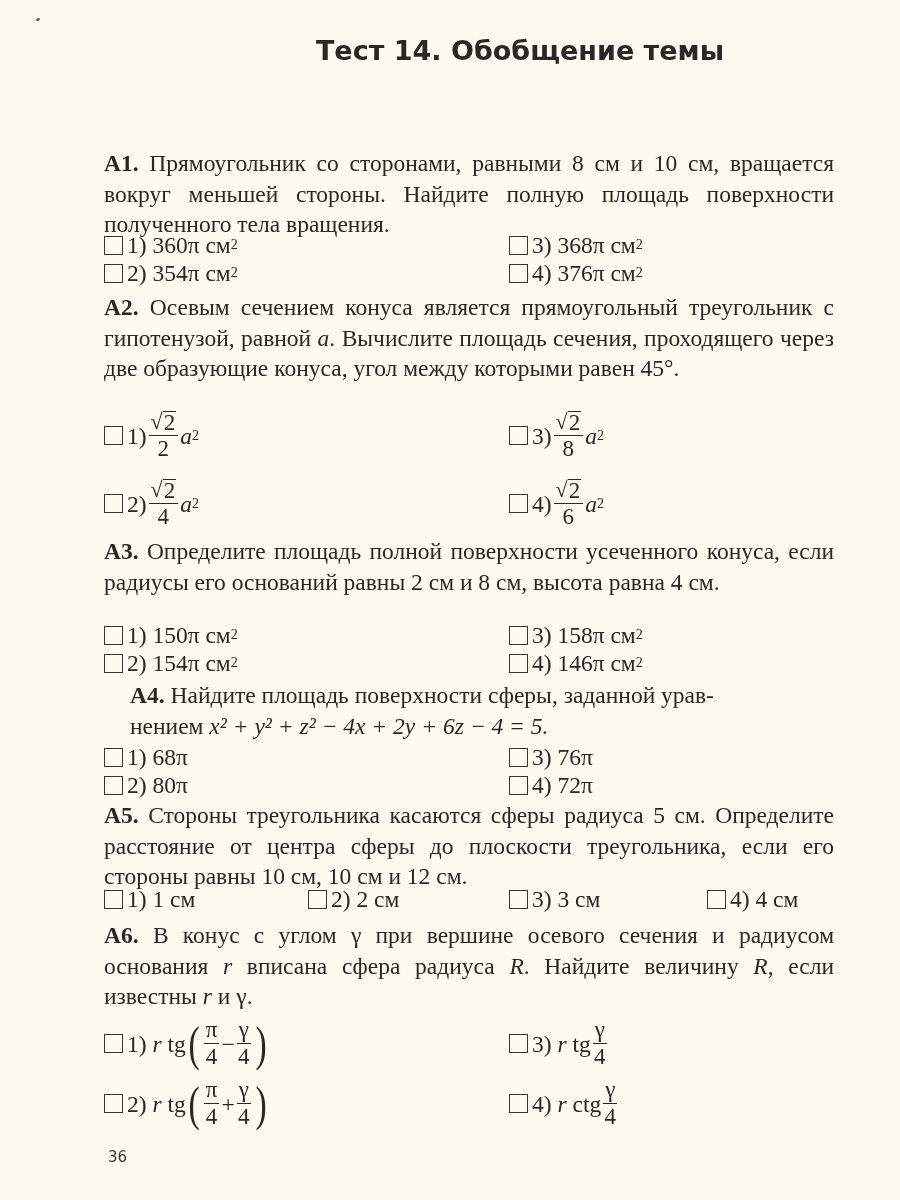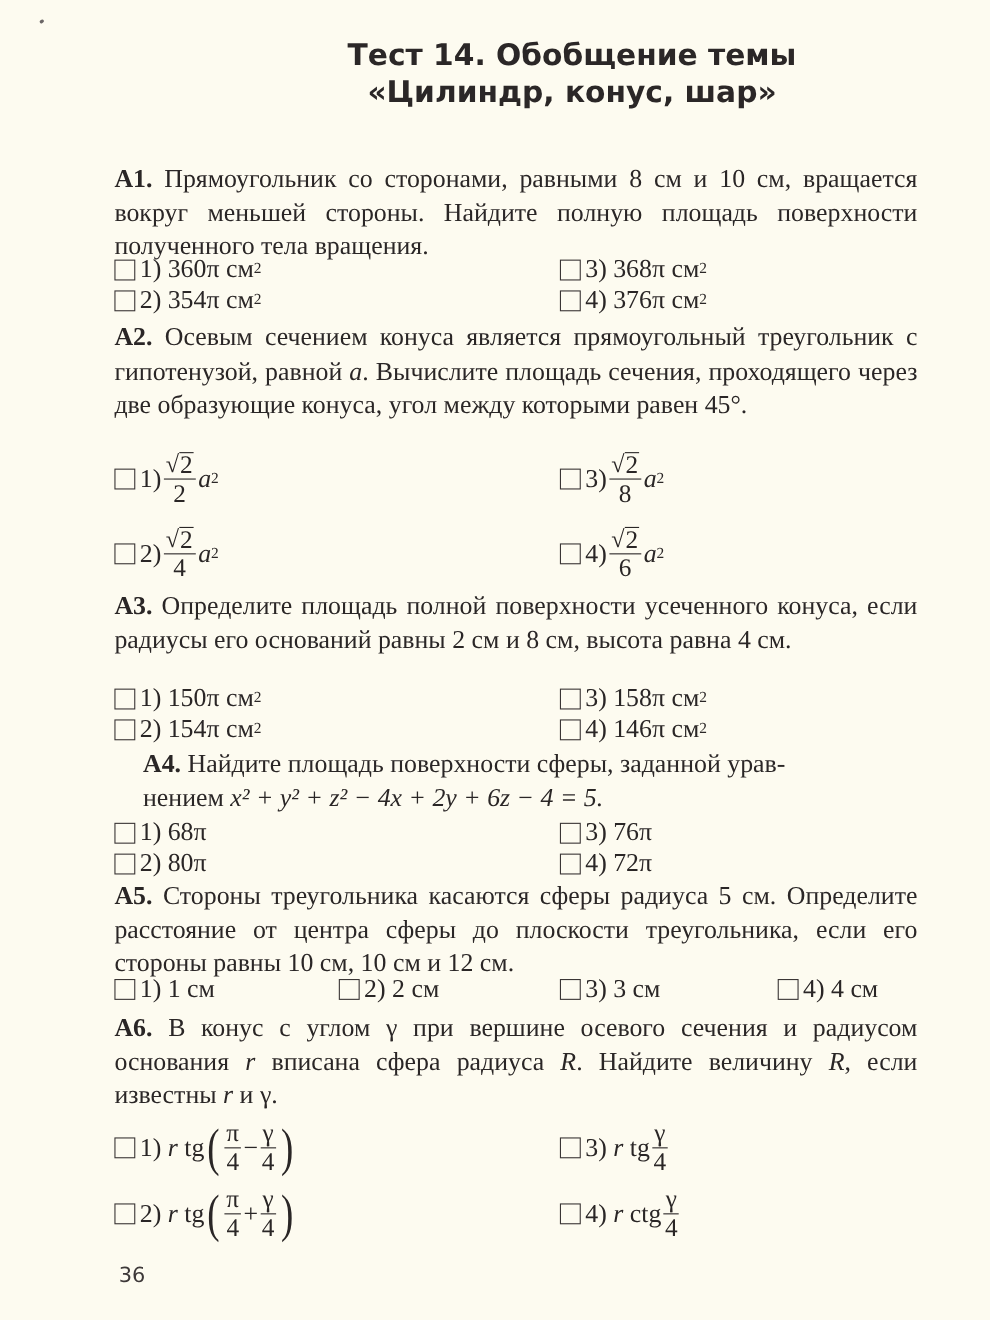--- a/index.html
+++ b/index.html
@@ -22,31 +22,30 @@
     .box { display: inline-block; width: 17px; height: 17px; border: 1.6px solid #3a3535; margin-right: 4px; }
     .frac { display: inline-flex; flex-direction: column; align-items: center; vertical-align: middle; margin: 0 2px; font-size: 23px; line-height: 24px; }
     .frac .n { padding: 0 2px 1px; border-bottom: 1.5px solid #2a2626; }
     .frac .d { padding-top: 1px; }
     .sqrt { display: inline-flex; align-items: flex-end; }
     .sqrt .rad { font-size: 22px; }
     .sqrt .under { border-top: 1.5px solid #2a2626; padding: 0 1px; line-height: 22px; }
     sup { font-size: 14px; vertical-align: 10px; line-height: 0; }
     i { font-style: italic; }
     .paren { font-size: 48px; line-height: 48px; font-weight: 200; transform: scaleX(0.7); display: inline-block; }
-    .pagenum { position: absolute; left: 108px; top: 1148px; font-family: "DejaVu Sans", "Liberation Sans", sans-serif; font-size: 19px; color: #3d3838; }
+    .pagenum { position: absolute; left: 108px; top: 1148px; font-family: "DejaVu Sans", "Liberation Sans", sans-serif; font-size: 15px; color: #3d3838; }
   </style>
 </head>
 <body>
 
 <div class="page">
   <div class="speck"></div>
 
   <div class="title-block">
     <div class="title-line">Тест 14. Обобщение темы</div>
-    <div class="title-line">«Цилиндр, конус, шар»</div>
   </div>
 
   <div class="content">
 
     <div class="q" style="top:0px;">
       <b class="num">A1.</b>
       <span>Прямоугольник со сторонами, равными 8 см и 10 см, вращается вокруг меньшей стороны. Найдите полную площадь поверхности полученного тела вращения.</span>
     </div>
     <div class="opt" style="left:0; top:84px;">
       <span class="box"></span>

